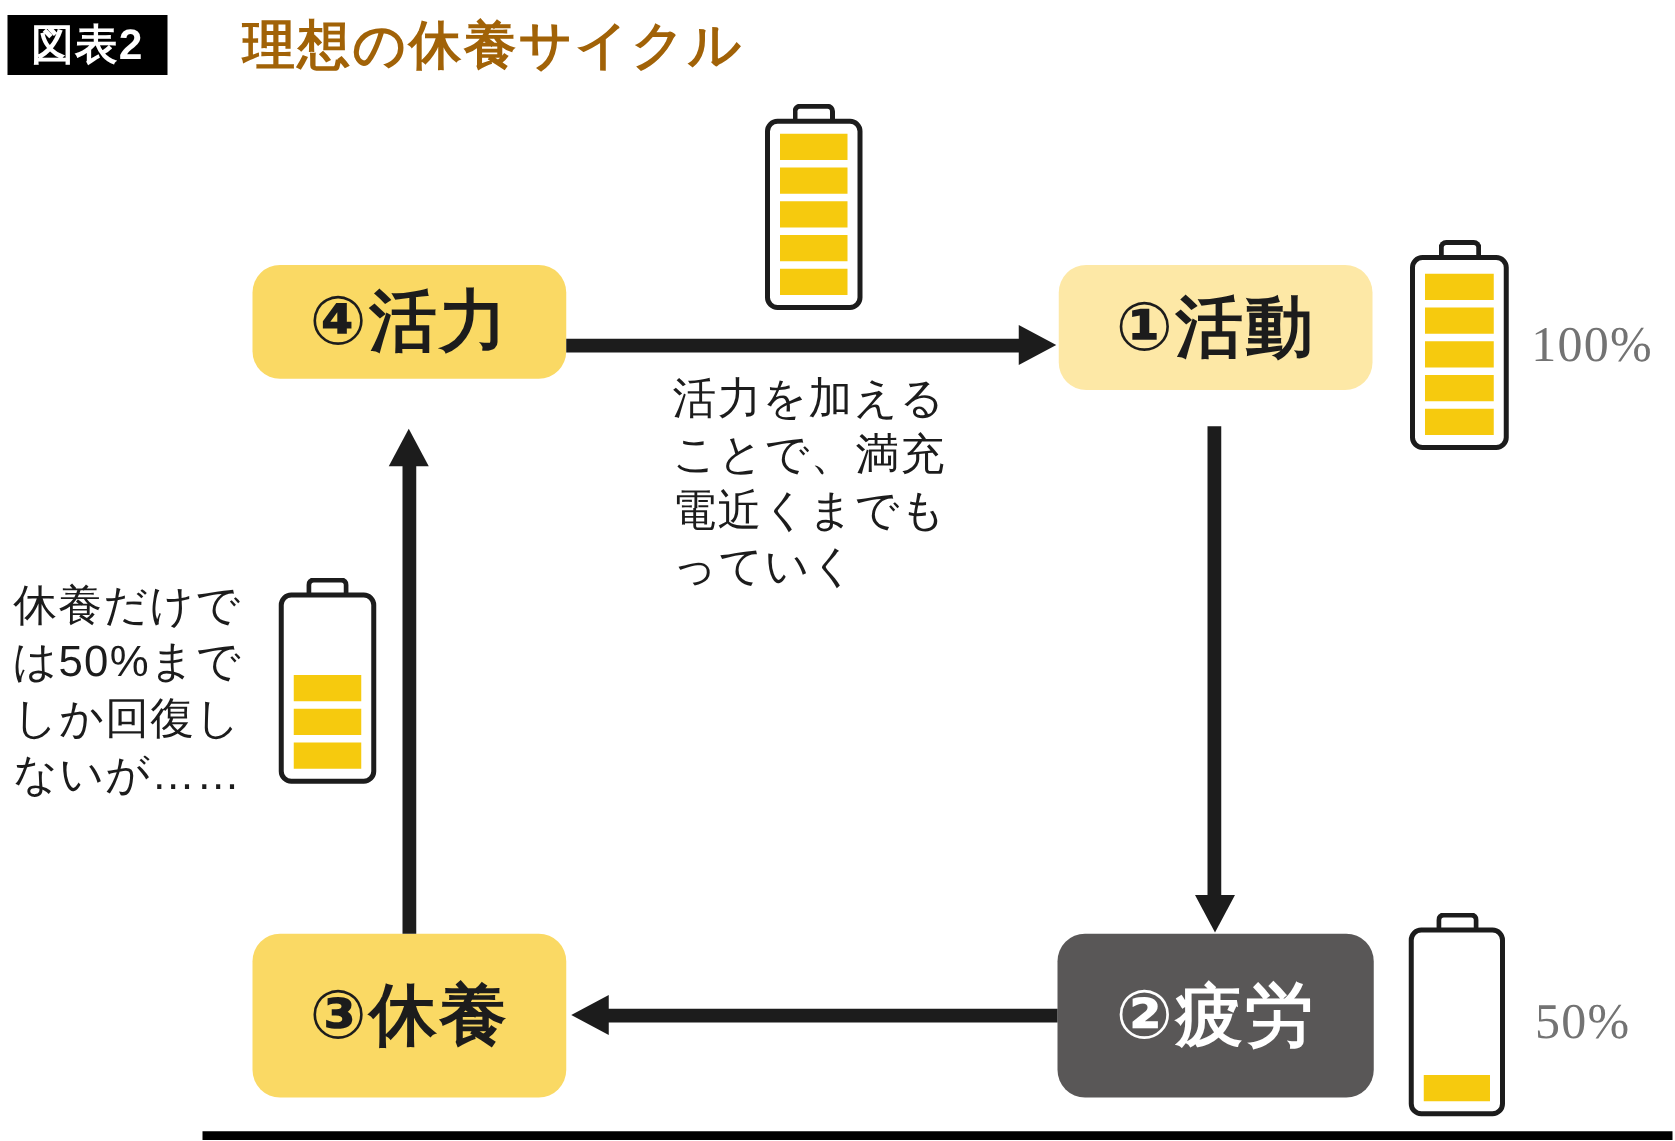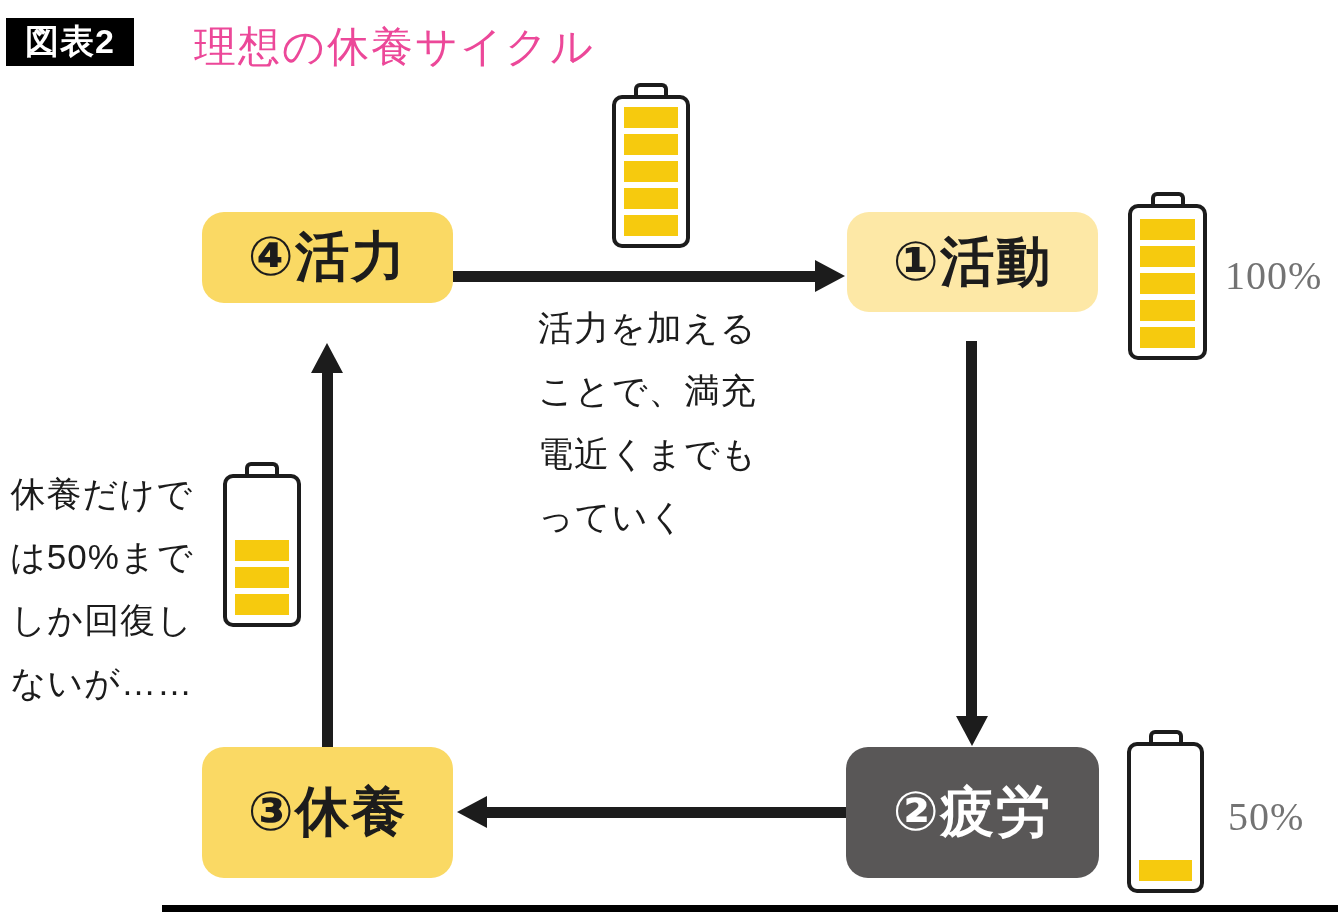--- a/index.html
+++ b/index.html
@@ -3,21 +3,21 @@
 <meta charset="utf-8">
 <style>
   html,body{margin:0;padding:0;background:#ffffff;}
   body{font-family:"Liberation Sans","DejaVu Sans",sans-serif;color:var(--ink,#1c1c1c);}
   .canvas{position:relative;width:1340px;height:913px;background:#ffffff;overflow:hidden;}
 
   
   .title-row{position:absolute;left:6px;top:8px;display:flex;align-items:center;gap:44px;}
   .badge{display:flex;align-items:center;justify-content:center;width:128px;height:48px;
          background:#000;color:#fff;font-size:34px;font-weight:700;letter-spacing:1px;}
-  .fig-title{margin:11px 0 0 16px;font-size:42px;font-weight:400;color:#ec4899;letter-spacing:2px;}
+  .fig-title{margin:0 0 0 16px;font-size:42px;font-weight:700;color:#a16207;letter-spacing:2px;}
 
   
   .node{position:absolute;display:flex;align-items:center;justify-content:center;
         border-radius:22px;font-size:54px;font-weight:700;letter-spacing:2px;}
   .node-vitality{left:202px;top:212px;width:251px;height:91px;background:var(--yellow,#FAD964);color:#1c1c1c;}
   .node-activity{left:847px;top:212px;width:251px;height:100px;background:var(--pale-yellow,#FDE8A6);color:#1c1c1c;}
   .node-fatigue {left:846px;top:747px;width:253px;height:131px;background:var(--dark-gray,#595757);color:#ffffff;}
   .node-rest    {left:202px;top:747px;width:251px;height:131px;background:var(--yellow,#FAD964);color:#1c1c1c;}
 
   
@@ -34,21 +34,21 @@
         background:#fff;border:4px solid var(--ink,#1c1c1c);border-bottom:none;border-radius:6px 6px 0 0;box-sizing:border-box;}
   .battery-body{position:absolute;left:0;right:0;top:12px;bottom:0;background:#fff;
         border:4px solid var(--ink,#1c1c1c);border-radius:10px;box-sizing:border-box;
         display:flex;flex-direction:column;justify-content:flex-end;gap:6px;padding:8px;}
   .bar{height:21px;flex:0 0 auto;background:var(--battery-yellow,#F6CA0E);}
 
   .pct-label{position:absolute;font-family:Liberation Serif, serif;
         font-size:40px;font-weight:500;color:#737373;letter-spacing:1px;}
 
   
-  .note{position:absolute;font-size:35px;line-height:63px;font-weight:500;color:#1c1c1c;
+  .note{position:absolute;font-size:35px;line-height:45px;font-weight:500;color:#1c1c1c;
         white-space:pre-line;letter-spacing:1px;}
 
   .bottom-rule{position:absolute;left:162px;top:905px;width:1176px;height:7px;background:#000;}
 </style>
 </head>
 <body>
 
 <div class="canvas">
 
   <header class="title-row">

